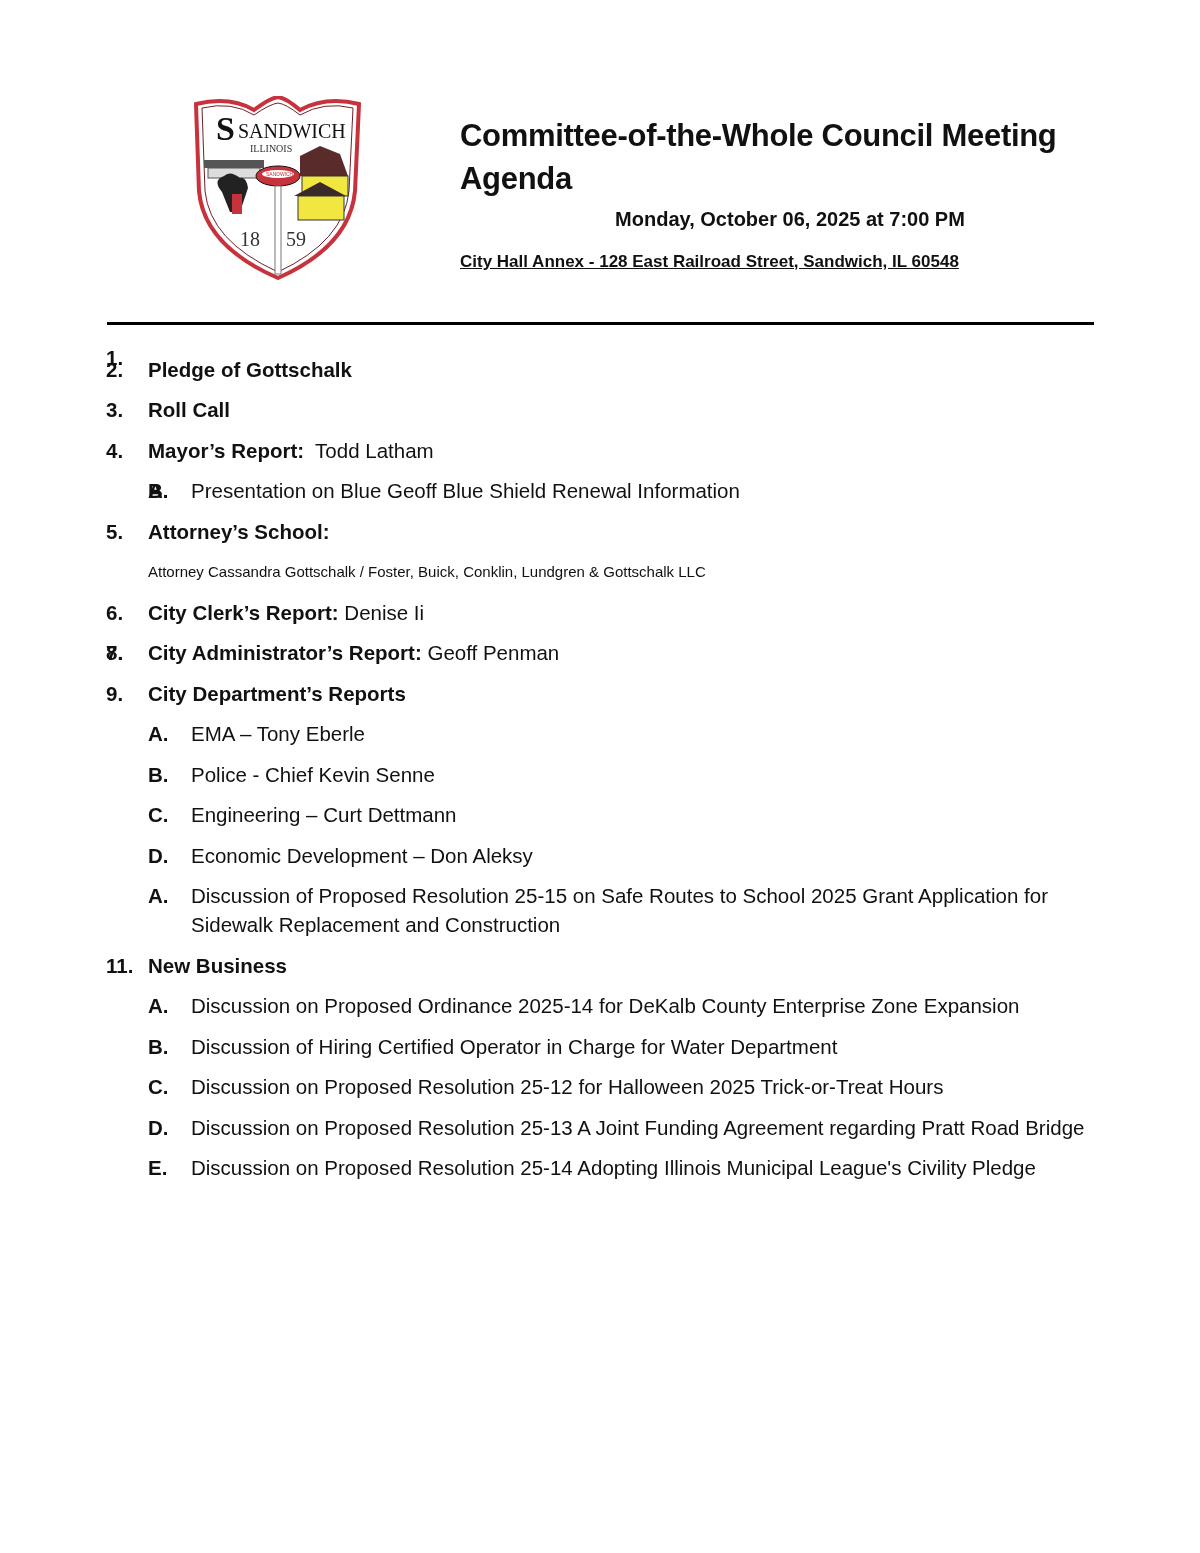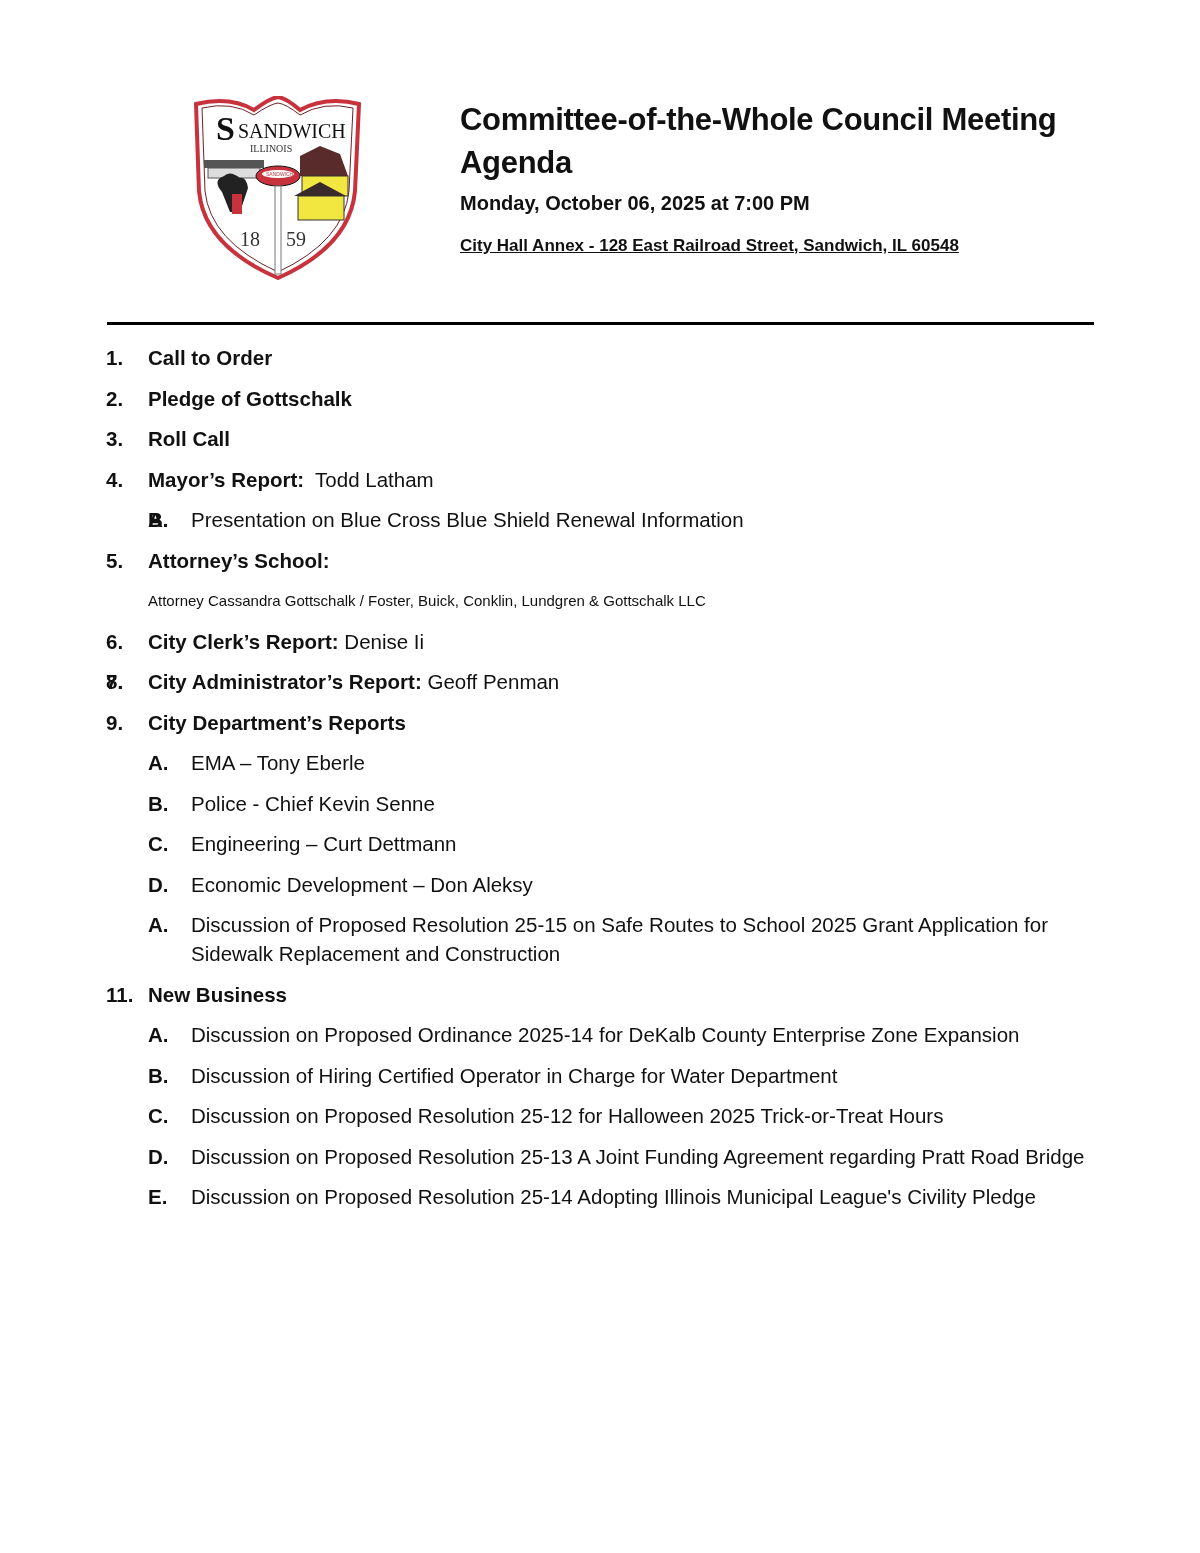--- a/index.html
+++ b/index.html
@@ -1,21 +1,21 @@
 <!DOCTYPE html>
 <html><head>
 <meta charset="utf-8">
 <style>
   html, body { margin:0; padding:0; background:#ffffff; }
   body { width:1200px; height:1553px; position:relative; overflow:hidden;
          font-family:"Liberation Sans", sans-serif; color:#111; }
   .logo { position:absolute; left:190px; top:96px; width:175px; height:184px; }
-  .title-block { position:absolute; left:460px; top:98px; width:660px; }
+  .title-block { position:absolute; left:460px; top:114px; width:660px; }
   .title { font-size:31px; font-weight:bold; line-height:43px; margin:0; letter-spacing:-0.3px; }
-  .date { font-size:20px; font-weight:bold; margin-top:6px; line-height:26px; }
+  .date { font-size:20px; font-weight:bold; margin-top:6px; line-height:26px;text-align:center; }
   .address { font-size:17px; font-weight:bold; margin-top:17px; line-height:26px;text-decoration:underline; }
   .rule { position:absolute; left:107px; top:322px; width:987px; height:3px; background:#000; }
   .agenda { position:absolute; left:0; top:343px; width:1200px; }
   .item { position:relative; font-size:20.5px; line-height:29px; margin-bottom:11.5px; }
   .num { position:absolute; left:106px; font-weight:bold; }
   .label { margin-left:148px; display:block; width:950px; }
   .label b { font-weight:bold; }
   .sub { position:relative; font-size:20.5px; line-height:29px; margin-bottom:11.5px; }
   .sub .letter { position:absolute; left:148px; font-weight:bold; }
   .sub .text { display:block; margin-left:191px; width:900px; }
@@ -53,21 +53,20 @@
   <div class="date">Monday, October 06, 2025 at 7:00 PM</div>
   <div class="address">City Hall Annex - 128 East Railroad Street, Sandwich, IL 60548</div>
 </div>
 
 <div class="rule"></div>
 
 <div class="agenda">
 
   <div class="item">
     <span class="num">1.</span>
-    <span class="label"><b>Call to Order</b></span>
   </div>
 
   <div class="item">
     <span class="num">2.</span>
     <span class="label"><b>Pledge of Gottschalk</b></span>
   </div>
 
   <div class="item">
     <span class="num">3.</span>
     <span class="label"><b>Roll Call</b></span>
@@ -75,21 +74,21 @@
 
   <div class="item">
     <span class="num">4.</span>
     <span class="label"><b>Mayor’s Report:</b><span style="white-space:pre">  Todd Latham</span></span>
   </div>
   <div class="sub">
     <span class="letter">A.</span>
   </div>
   <div class="sub">
     <span class="letter">B.</span>
-    <span class="text">Presentation on Blue Cross Blue Shield Renewal Information</span>
+    <span class="text">Presentation on Blue Geoff Blue Shield Renewal Information</span>
   </div>
 
   <div class="item">
     <span class="num">5.</span>
     <span class="label"><b>Attorney’s School:</b></span>
   </div>
   <div class="plain">Attorney Cassandra Gottschalk / Foster, Buick, Conklin, Lundgren &amp; Gottschalk LLC</div>
 
   <div class="item">
     <span class="num">6.</span>

